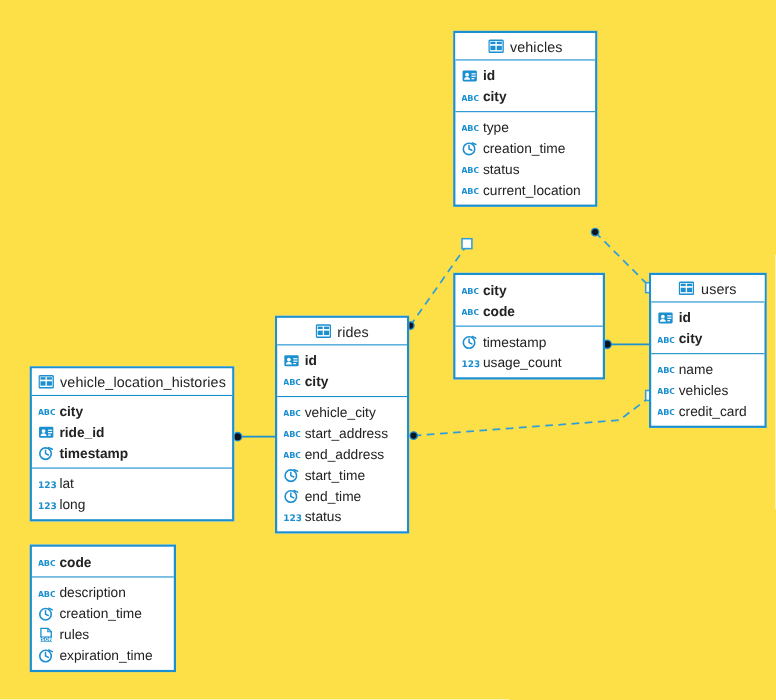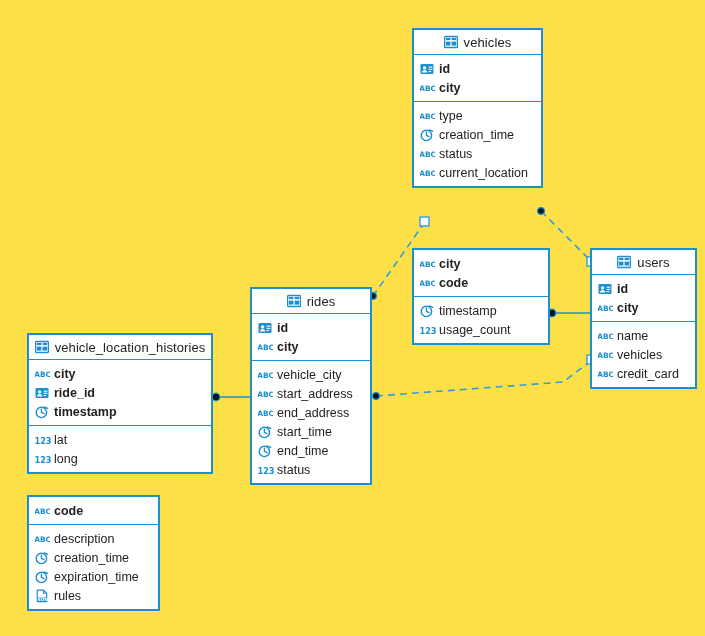--- a/index.html
+++ b/index.html
@@ -504,33 +504,33 @@
               <circle cx="6.4" cy="7.4" r="5.2" fill="none" stroke="#1b8fd0" stroke-width="1.45"></circle>
               <path d="M6.4 4.2 L6.4 7.4 L9.0 8.6" fill="none" stroke="#1b8fd0" stroke-width="1.35" stroke-linecap="round"></path>
               <path d="M9.3 1.9 L12.6 3.4" fill="none" stroke="#1b8fd0" stroke-width="1.35" stroke-linecap="round"></path>
             </svg>
           </span>
           <span class="field-name">creation_time</span>
         </div>
         <div class="field">
           <span class="icon">
             <svg width="14" height="14" viewBox="0 0 14 14">
-              <circle cx="6.4" cy="7.4" r="5.2" fill="none" stroke="#1b8fd0" stroke-width="1.45"></circle>
-              <path d="M6.4 4.2 L6.4 7.4 L9.0 8.6" fill="none" stroke="#1b8fd0" stroke-width="1.35" stroke-linecap="round"></path>
-              <path d="M9.3 1.9 L12.6 3.4" fill="none" stroke="#1b8fd0" stroke-width="1.35" stroke-linecap="round"></path>
-            </svg>
-          </span>
-          <span class="field-name">expiration_time</span>
-        </div>
-        <div class="field">
-          <span class="icon">
-            <svg width="14" height="14" viewBox="0 0 14 14">
               <path d="M2.2 1.2 H8.6 L11.6 4.2 V12.6 H2.2 Z" fill="#ffffff" stroke="#1b8fd0" stroke-width="1.2"></path>
               <path d="M8.5 1.3 V4.3 H11.5" fill="none" stroke="#1b8fd0" stroke-width="1.1"></path>
               <rect x="1.6" y="8.6" width="10.6" height="4.4" fill="#1b8fd0"></rect>
               <text x="6.9" y="12.3" font-family="DejaVu Sans, sans-serif" font-size="4.4" font-weight="bold" fill="#ffffff" text-anchor="middle">JSON</text>
             </svg>
           </span>
           <span class="field-name">rules</span>
         </div>
+        <div class="field">
+          <span class="icon">
+            <svg width="14" height="14" viewBox="0 0 14 14">
+              <circle cx="6.4" cy="7.4" r="5.2" fill="none" stroke="#1b8fd0" stroke-width="1.45"></circle>
+              <path d="M6.4 4.2 L6.4 7.4 L9.0 8.6" fill="none" stroke="#1b8fd0" stroke-width="1.35" stroke-linecap="round"></path>
+              <path d="M9.3 1.9 L12.6 3.4" fill="none" stroke="#1b8fd0" stroke-width="1.35" stroke-linecap="round"></path>
+            </svg>
+          </span>
+          <span class="field-name">expiration_time</span>
+        </div>
       </div>
     </div>
   </div>
 
 </body></html>

